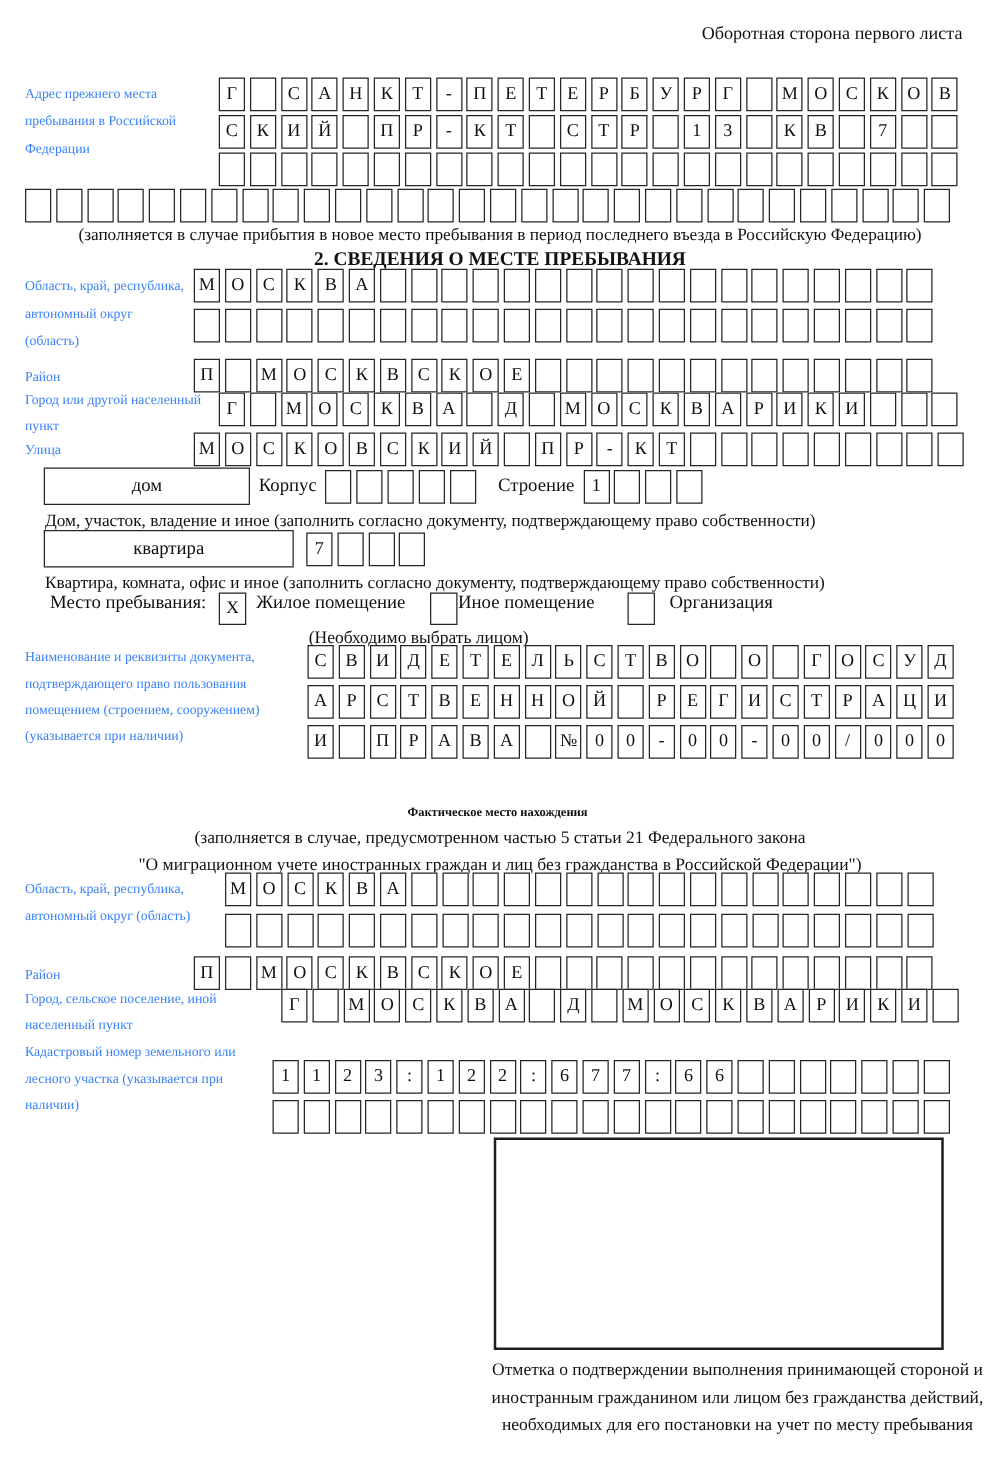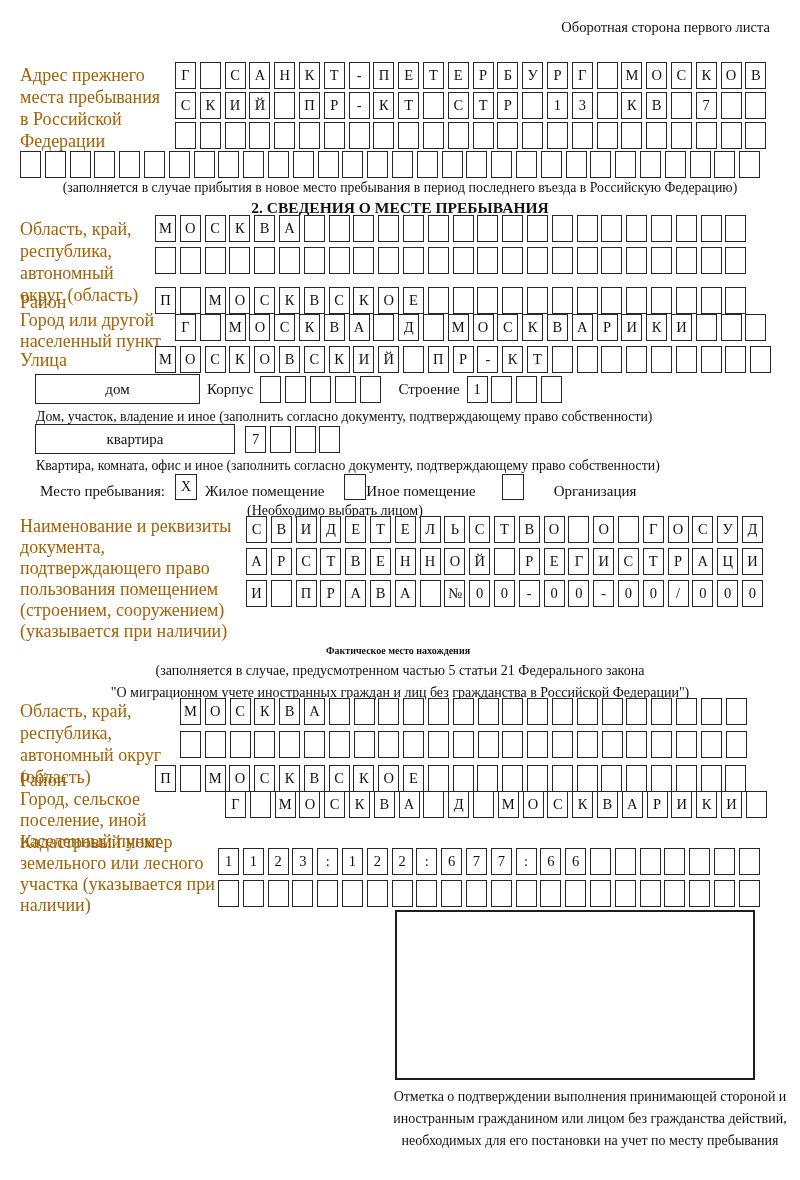--- a/index.html
+++ b/index.html
@@ -2,37 +2,37 @@
 <html><head>
 <meta charset="utf-8">
 <style>
   html,body{margin:0;padding:0}
   body{
     width:800px;height:1180px;position:relative;overflow:hidden;
     background:#ffffff;color:#111;
     font-family:"Liberation Serif","DejaVu Serif",serif;
   }
   .abs{position:absolute}
-  .flabel{font-size:18px;line-height:22px;color:#a16207}
+  .flabel{font-size:11px;line-height:22px;color:#3b82f6}
   .caption{font-size:13.8px;line-height:19px;color:#111}
   .center{text-align:center}
   .hdr{font-weight:bold;font-size:15.5px}
   .cells{line-height:0;white-space:nowrap}
   .cell{
     display:inline-block;width:19px;height:25px;box-sizing:content-box;
     border:1.5px solid #262626;margin-right:3.8px;background:#fff;
     font-size:14.5px;line-height:24px;text-align:center;vertical-align:top;color:#111;
   }
   .hrow{display:flex;align-items:center}
   .wbox{
     border:1.7px solid #262626;height:30px;box-sizing:border-box;
     display:flex;align-items:center;justify-content:center;font-size:15px;flex:none;background:#fff;
   }
   .inline-label{font-size:15px;flex:none;margin:0 7px}
-  .stay{display:flex;align-items:flex-end;font-size:15px;white-space:nowrap}
+  .stay{display:flex;align-items:flex-start;font-size:15px;white-space:nowrap}
   .cb{
     width:22px;height:26px;box-sizing:border-box;border:1.7px solid #262626;
     display:inline-flex;align-items:center;justify-content:center;font-size:14px;flex:none;background:#fff;
   }
   .stampbox{border:2px solid #1e1e1e;background:#fff;box-sizing:border-box}
 </style>
 </head>
 <body>
 
 <div class="abs caption" style="top:18px;right:30px;font-size:14.5px">Оборотная сторона первого листа</div>
@@ -74,21 +74,21 @@
 </div>
 <div class="abs caption" style="left:36px;top:456px">Квартира, комната, офис и иное (заполнить согласно документу, подтверждающему право собственности)</div>
 
 <div class="abs stay" style="left:40px;top:474px">
   <span>Место пребывания:</span>
   <span class="cb" style="margin-left:10px">X</span>
   <span style="margin-left:8px">Жилое помещение</span>
   <span class="cb" style="margin-left:20px"></span>
   <span style="">Иное помещение</span>
   <span class="cb" style="margin-left:26px"></span>
-  <span style="margin-left:30px">Организация</span>
+  <span style="margin-left:12px">Организация</span>
 </div>
 <div class="abs caption" style="left:247px;top:501px;font-size:14px">(Необходимо выбрать лицом)</div>
 
 <div class="abs flabel" style="left:20px;top:516px;width:222px;line-height:21px">Наименование и реквизиты документа, подтверждающего право пользования помещением (строением, сооружением) (указывается при наличии)</div>
 <div class="abs cells" style="left:246px;top:516px"><span class="cell">С</span><span class="cell">В</span><span class="cell">И</span><span class="cell">Д</span><span class="cell">Е</span><span class="cell">Т</span><span class="cell">Е</span><span class="cell">Л</span><span class="cell">Ь</span><span class="cell">С</span><span class="cell">Т</span><span class="cell">В</span><span class="cell">О</span><span class="cell"></span><span class="cell">О</span><span class="cell"></span><span class="cell">Г</span><span class="cell">О</span><span class="cell">С</span><span class="cell">У</span><span class="cell">Д</span></div>
 <div class="abs cells" style="left:246px;top:548px"><span class="cell">А</span><span class="cell">Р</span><span class="cell">С</span><span class="cell">Т</span><span class="cell">В</span><span class="cell">Е</span><span class="cell">Н</span><span class="cell">Н</span><span class="cell">О</span><span class="cell">Й</span><span class="cell"></span><span class="cell">Р</span><span class="cell">Е</span><span class="cell">Г</span><span class="cell">И</span><span class="cell">С</span><span class="cell">Т</span><span class="cell">Р</span><span class="cell">А</span><span class="cell">Ц</span><span class="cell">И</span></div>
 <div class="abs cells" style="left:246px;top:580px"><span class="cell">И</span><span class="cell"></span><span class="cell">П</span><span class="cell">Р</span><span class="cell">А</span><span class="cell">В</span><span class="cell">А</span><span class="cell"></span><span class="cell">№</span><span class="cell">0</span><span class="cell">0</span><span class="cell">-</span><span class="cell">0</span><span class="cell">0</span><span class="cell">-</span><span class="cell">0</span><span class="cell">0</span><span class="cell">/</span><span class="cell">0</span><span class="cell">0</span><span class="cell">0</span></div>
 
 <div class="abs hdr center" style="left:0;top:645px;width:796px;font-size:10px">Фактическое место нахождения</div>
 <div class="abs caption center" style="left:0;top:661px;width:800px;font-size:14px">(заполняется в случае, предусмотренном частью 5 статьи 21 Федерального закона</div>

